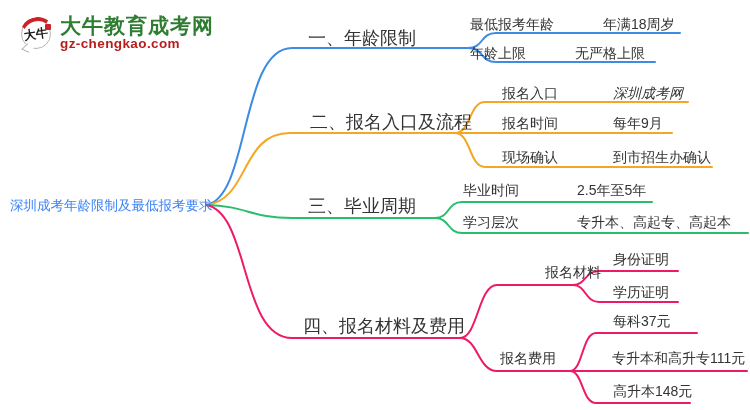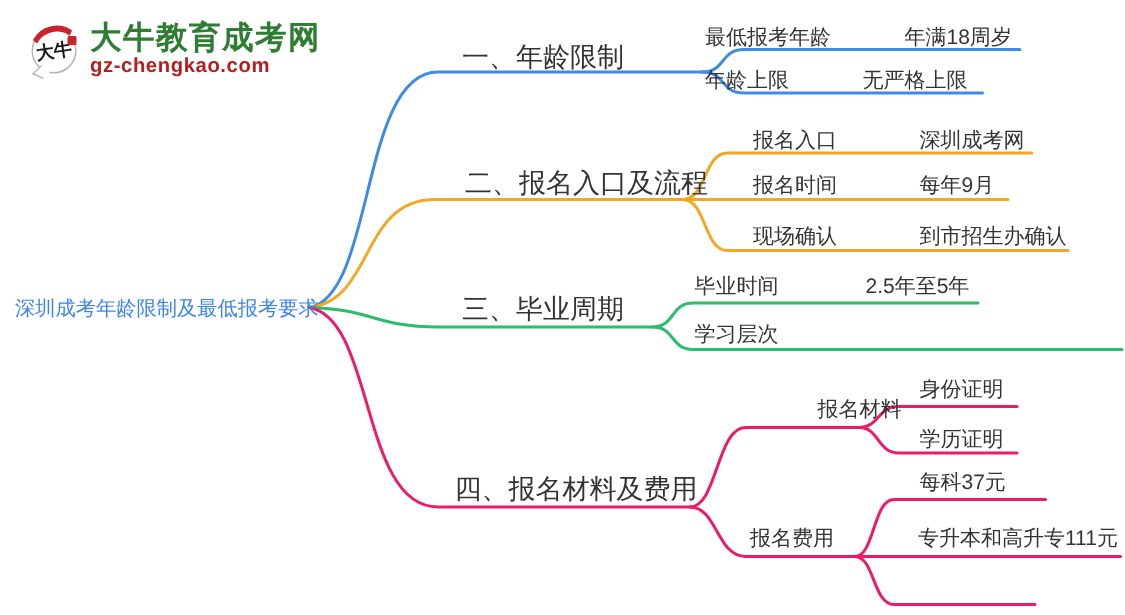--- a/index.html
+++ b/index.html
@@ -106,32 +106,34 @@
   <div class="t root-t" style="left:10px;top:198px;">深圳成考年龄限制及最低报考要求</div>
 
   <div class="t branch-t" style="left:308px;top:29px;">一、年龄限制</div>
   <div class="t" style="left:470px;top:16px;">最低报考年龄</div>
   <div class="t" style="left:603px;top:16px;">年满18周岁</div>
   <div class="t" style="left:470px;top:45px;">年龄上限</div>
   <div class="t" style="left:575px;top:45px;">无严格上限</div>
 
   <div class="t branch-t" style="left:310px;top:113px;">二、报名入口及流程</div>
   <div class="t" style="left:502px;top:85px;">报名入口</div>
-  <div class="t" style="left:613px;top:85px;">深圳成考网</div>
+  <div class="t" style="left:613px;top:85px;font-style:italic;">深圳成考网</div>
   <div class="t" style="left:502px;top:115px;">报名时间</div>
   <div class="t" style="left:613px;top:115px;">每年9月</div>
   <div class="t" style="left:502px;top:149px;">现场确认</div>
   <div class="t" style="left:613px;top:149px;">到市招生办确认</div>
 
   <div class="t branch-t" style="left:308px;top:197px;">三、毕业周期</div>
   <div class="t" style="left:463px;top:182px;">毕业时间</div>
   <div class="t" style="left:577px;top:182px;">2.5年至5年</div>
   <div class="t" style="left:463px;top:214px;">学习层次</div>
+  <div class="t" style="left:577px;top:214px;">专升本、高起专、高起本</div>
 
   <div class="t branch-t" style="left:303px;top:317px;">四、报名材料及费用</div>
   <div class="t" style="left:500px;top:264px;margin-left:45px;">报名材料</div>
   <div class="t" style="left:613px;top:251px;">身份证明</div>
   <div class="t" style="left:613px;top:284px;">学历证明</div>
   <div class="t" style="left:500px;top:350px;text-align:center;">报名费用</div>
   <div class="t" style="left:613px;top:313px;">每科37元</div>
   <div class="t" style="left:612px;top:350px;">专升本和高升专111元</div>
+  <div class="t" style="left:613px;top:383px;">高升本148元</div>
 
 </div>
 
 </body></html>

